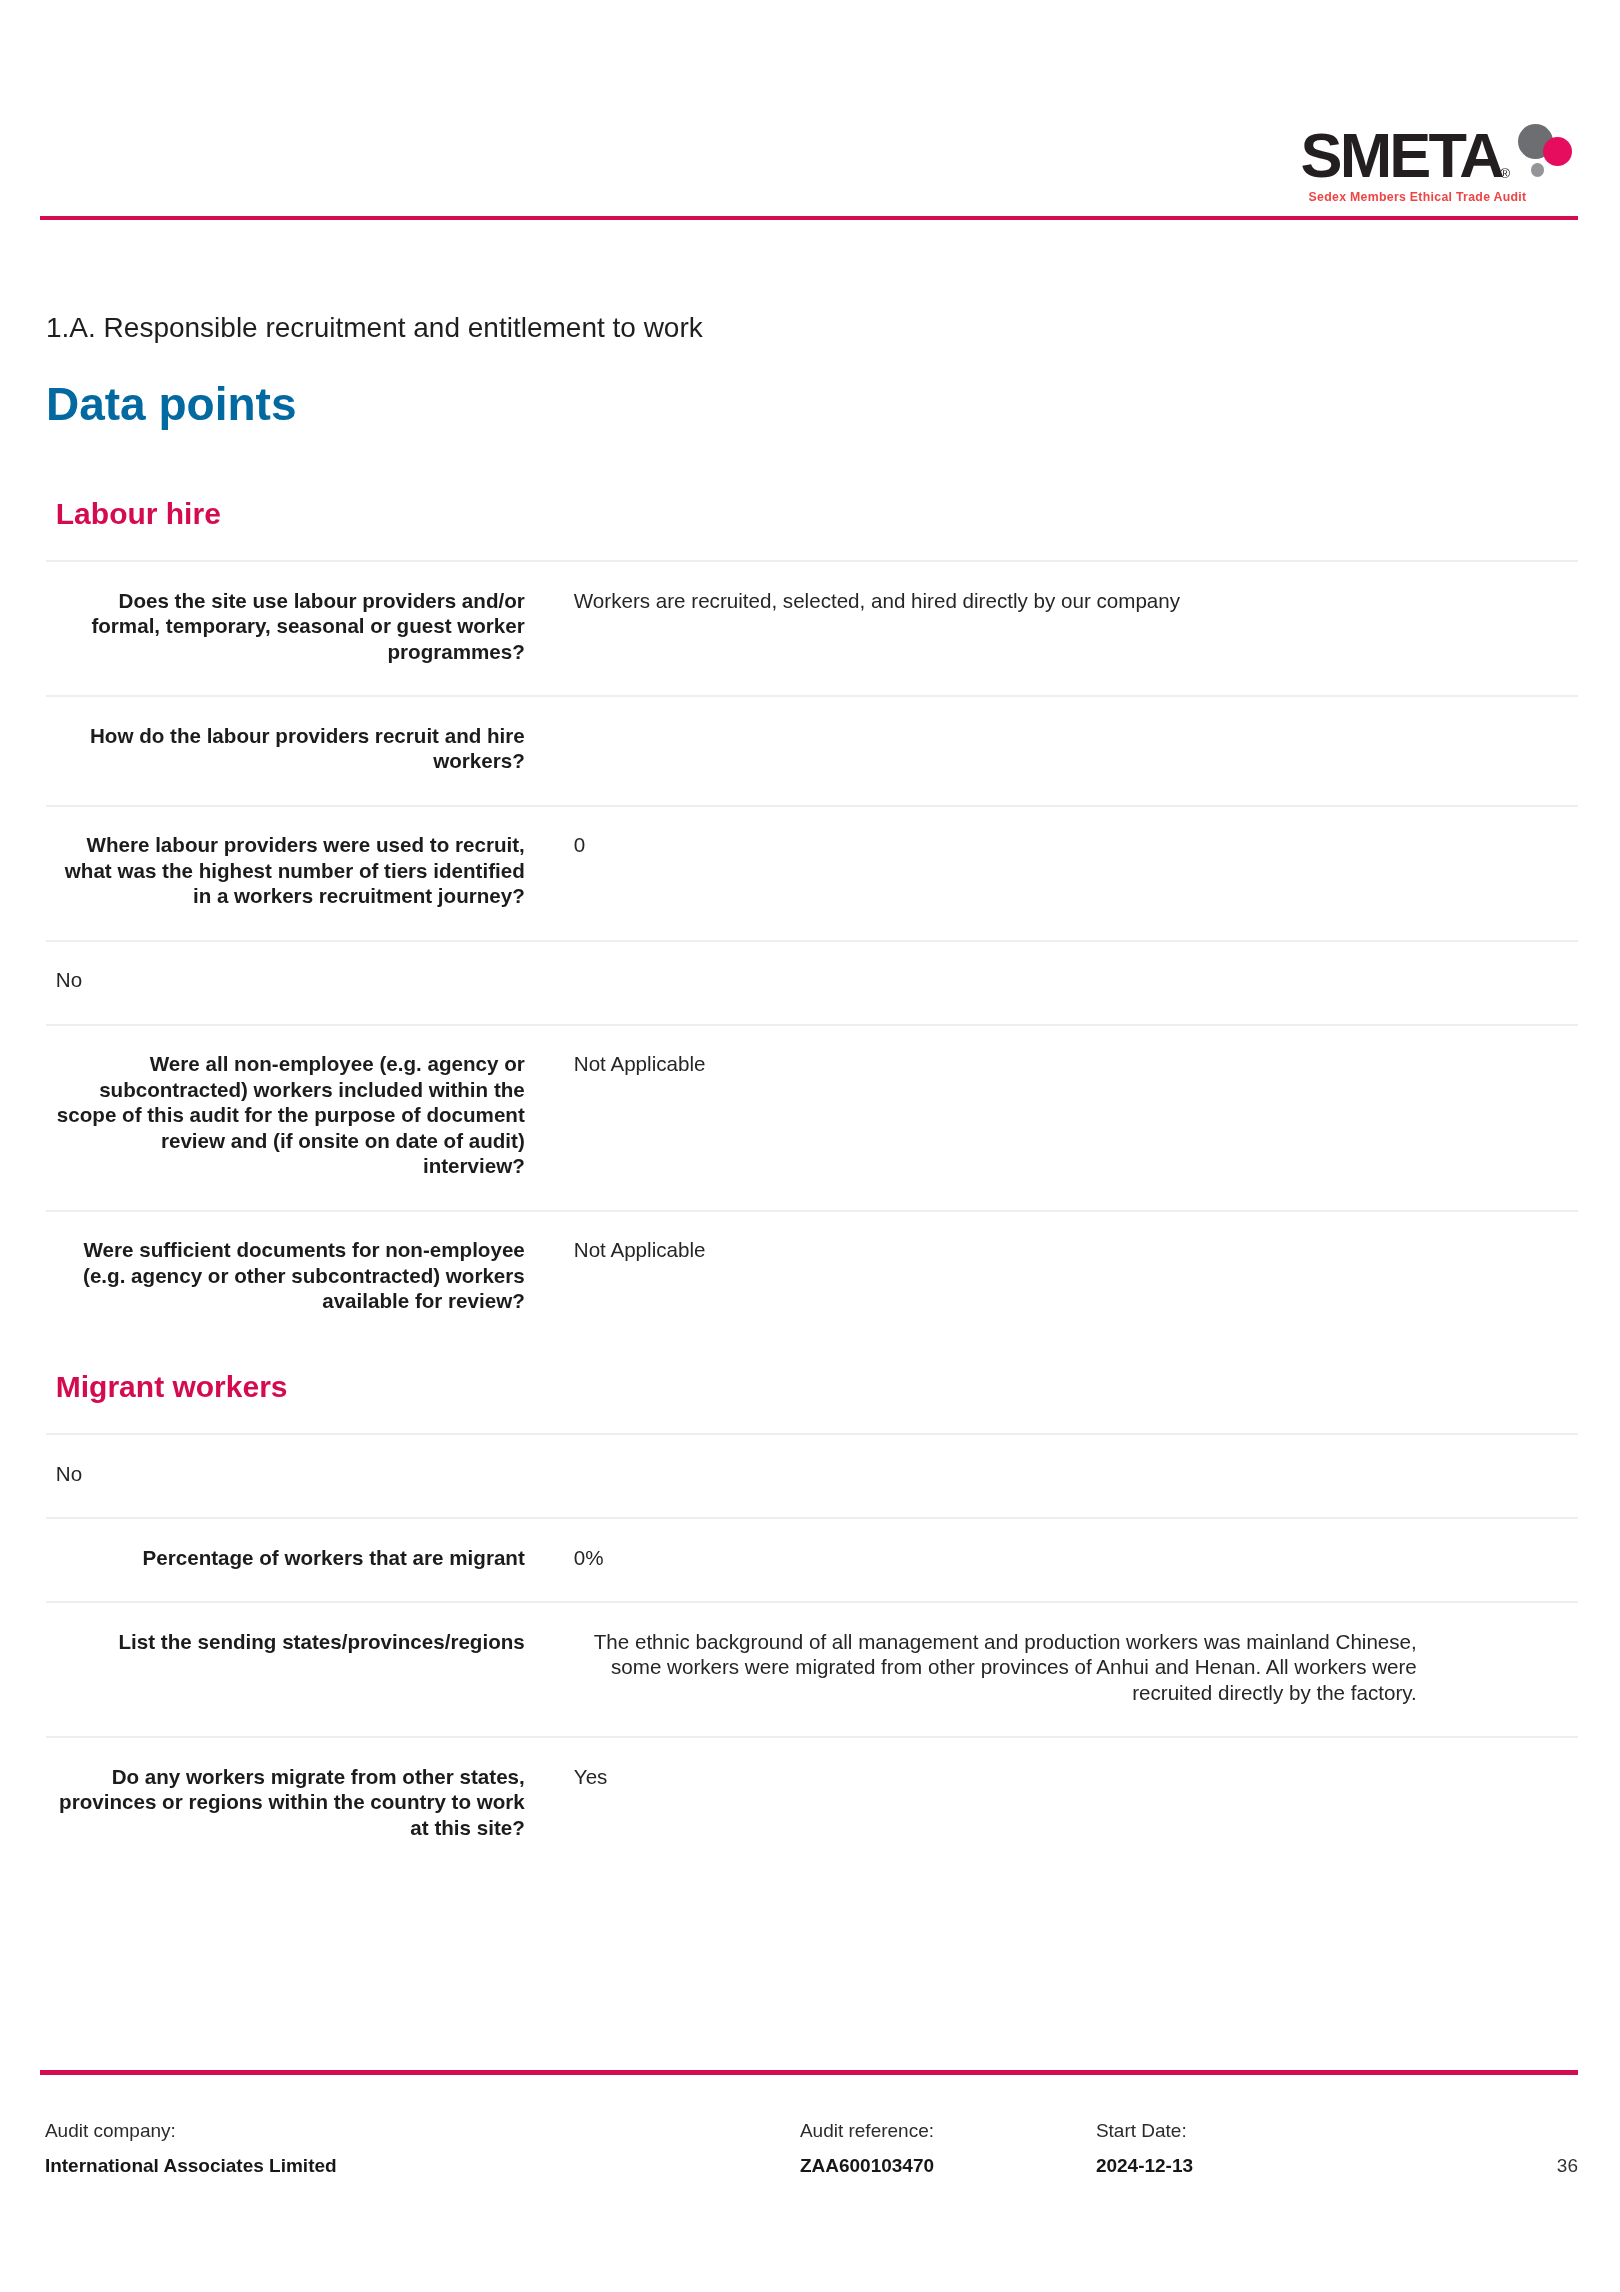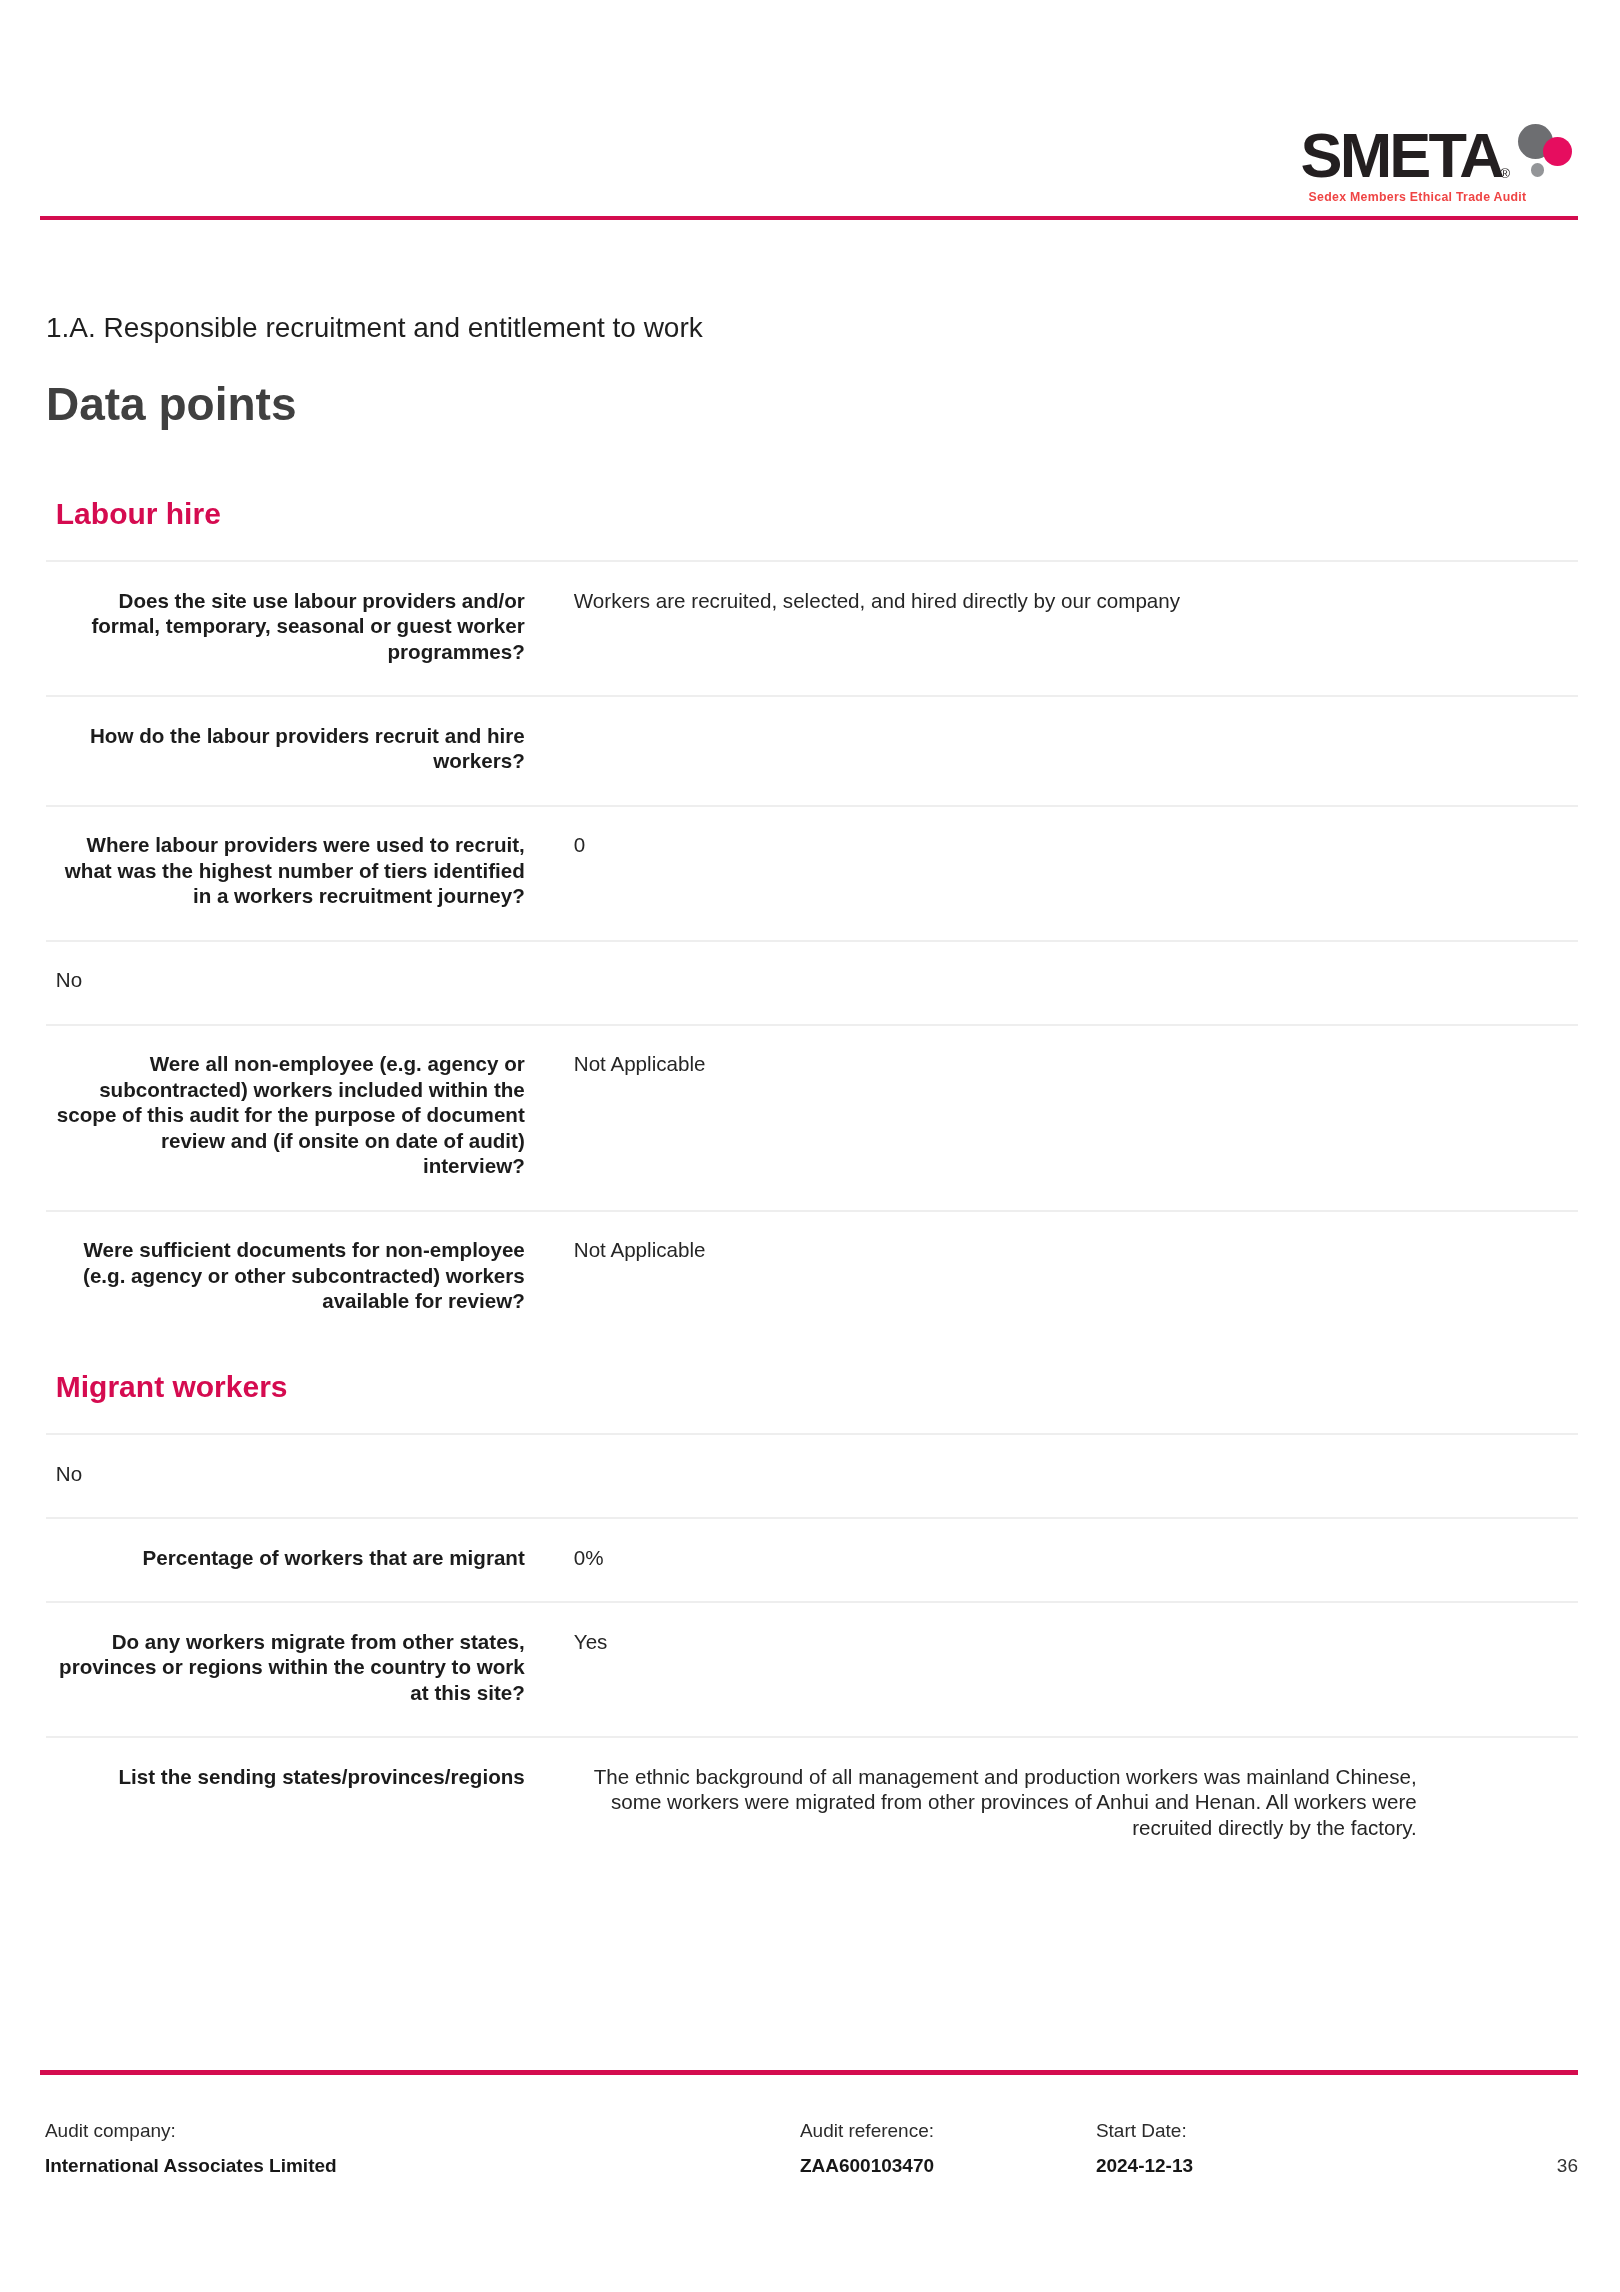--- a/index.html
+++ b/index.html
@@ -30,21 +30,21 @@
   }
 
   .header-rule {
     position:absolute; top:216px; left:40px; right:42px;
     height:3.9px; background:#d40d4f;
   }
 
   
   .content { position:absolute; top:312px; left:46px; right:42px; }
   .section-ref { font-size:28px; font-weight:400; margin:0 0 33px 0; color:#1f1f1f; }
-  .page-title  { font-size:46px; font-weight:700; margin:0 0 63px 0; color:#404040; }
+  .page-title  { font-size:46px; font-weight:700; margin:0 0 63px 0; color:#0369a1; }
 
   .section-title {
     color:#d50b50; font-size:30px; font-weight:700;
     line-height:39px; margin:0 0 27.4px 9.8px;
   }
   .section-title.second { margin-top:22px; }
 
   .row {
     display:flex; column-gap:49px;
     border-top:2px solid #eeeeee;
@@ -123,26 +123,26 @@
   <h2 class="section-title second">Migrant workers</h2>
 
   <div class="row">
     <div class="a">No</div>
   </div>
   <div class="row">
     <div class="q">Percentage of workers that are migrant</div>
     <div class="a">0%</div>
   </div>
   <div class="row">
+    <div class="q">List the sending states/provinces/regions</div>
+    <div class="a">The ethnic background of all management and production workers was mainland Chinese, some workers were migrated from other provinces of Anhui and Henan. All workers were recruited directly by the factory.</div>
+  </div>
+  <div class="row">
     <div class="q">Do any workers migrate from other states, provinces or regions within the country to work at this site?</div>
     <div class="a">Yes</div>
-  </div>
-  <div class="row">
-    <div class="q">List the sending states/provinces/regions</div>
-    <div class="a">The ethnic background of all management and production workers was mainland Chinese, some workers were migrated from other provinces of Anhui and Henan. All workers were recruited directly by the factory.</div>
   </div>
 
 </div>
 
 <div class="footer">
   <div class="footer-rule"></div>
   <div class="footer-cols">
     <div class="fc1">
       <div class="fcol-label">Audit company:</div>
       <div class="fcol-value">International Associates Limited</div>

